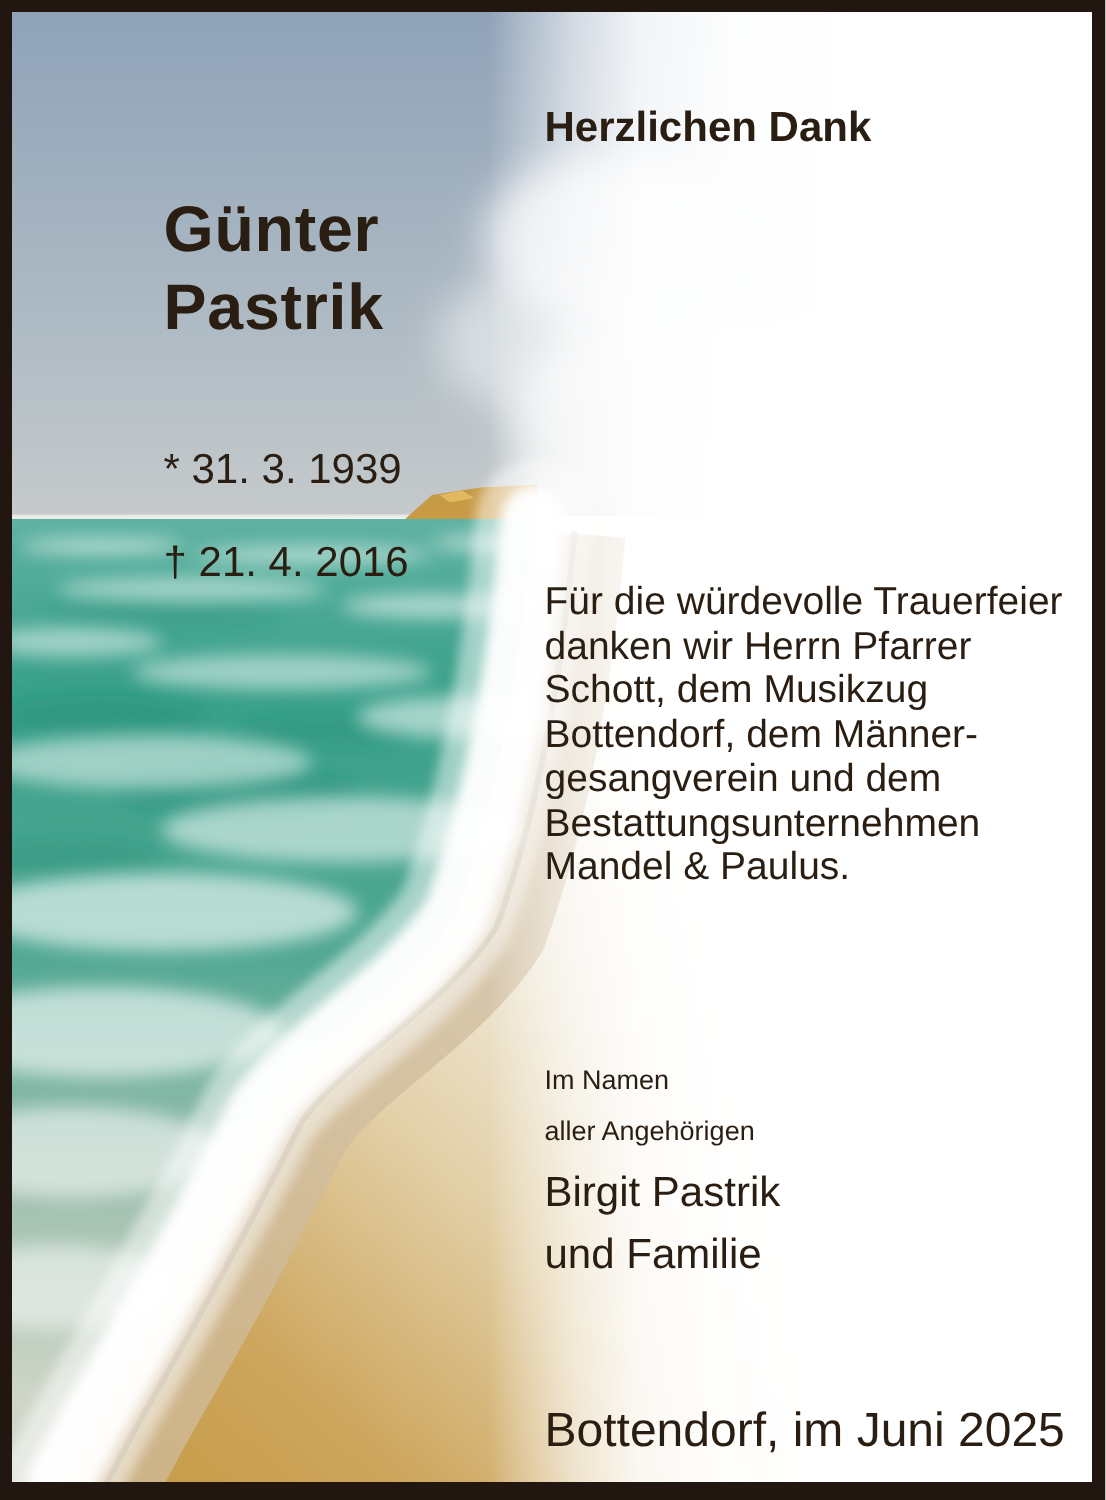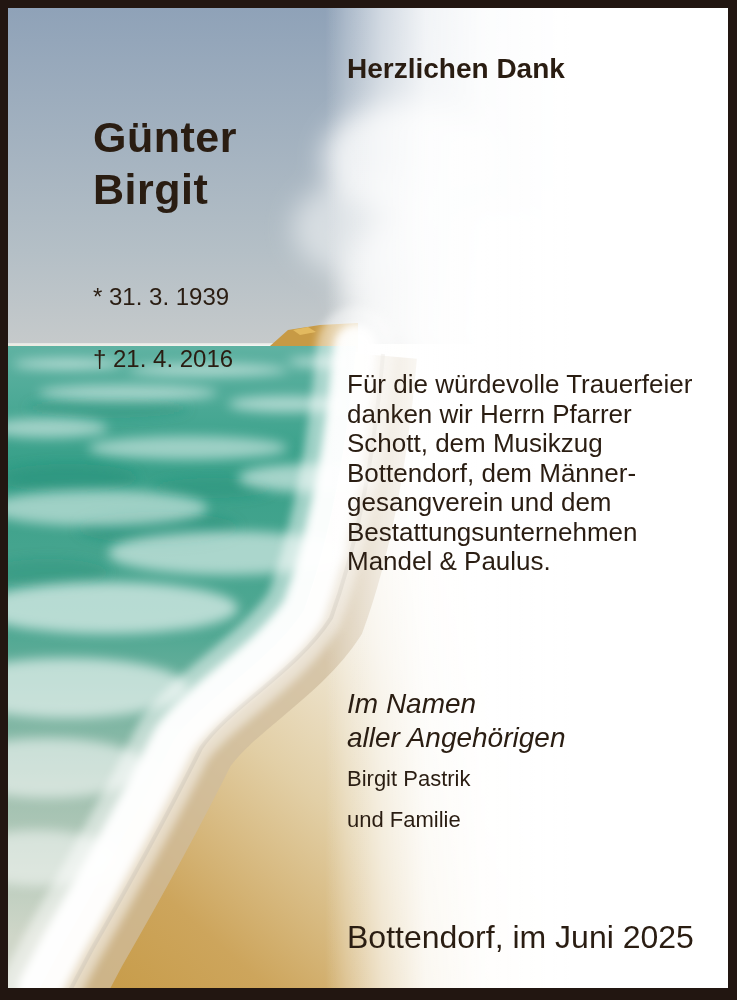--- a/index.html
+++ b/index.html
@@ -9,34 +9,34 @@
     box-sizing:border-box;
     border-style:solid;
     border-color:#221611;
     border-width:8px 9px 12px 8px;
     background:#ffffff;
     font-family:"Liberation Sans",sans-serif;
     color:#2a1d12;
     overflow:hidden;
   }
   .scene{position:absolute;left:0;top:0;width:720px;height:980px;display:block;}
-  .txt{position:absolute;margin:0;white-space:pre-line;}
+  .txt{position:absolute;margin:16px;white-space:pre-line;}
   .left-col{left:85px;top:85px;}
   .name{
     font-size:43px;font-weight:bold;line-height:52px;
     letter-spacing:0.5px;
   }
-  .dates{margin-top:17px;font-size:24px;line-height:31px;font-weight:400;}
+  .dates{margin-top:17px;font-size:28px;line-height:31px;font-weight:400;}
   .dates div{white-space:pre;}
   .title{left:339px;top:44px;font-size:28px;line-height:33px;font-weight:bold;}
   .para{left:339px;width:378px;font-size:26px;line-height:29.5px;font-weight:400;}
   .p1{top:96px;}
   .p2{top:362px;}
-  .behalf{left:339px;top:679px;font-size:28px;line-height:34px;font-style:italic;}
-  .signature{left:339px;top:750px;font-size:22px;line-height:41px;}
+  .behalf{left:339px;top:679px;font-size:18px;line-height:34px;}
+  .signature{left:339px;top:750px;font-size:28px;line-height:41px;}
   .dateline{left:339px;top:913px;font-size:32px;line-height:32px;}
 </style>
 </head>
 <body>
 
 <div class="page">
 
   <svg class="scene" viewBox="0 0 720 980" preserveAspectRatio="none" aria-hidden="true">
     <defs>
       <linearGradient id="sky" x1="0" y1="0" x2="0" y2="1">
@@ -129,21 +129,21 @@
     <g filter="url(#softFoam)">
       <path d="M348,338 C340,430 324,525 296,602 C262,655 195,690 166,732 C138,788 102,855 57,933 L32,980" fill="none" stroke="#ffffff" stroke-width="78" opacity="0.5" stroke-linecap="round"></path>
       <path d="M348,338 C340,430 324,525 296,602 C262,655 195,690 166,732 C138,788 102,855 57,933 L32,980" fill="none" stroke="#ffffff" stroke-width="44" opacity="0.95" stroke-linecap="round"></path>
     </g>
 
     <rect x="0" y="0" width="720" height="980" fill="url(#whitefade)"></rect>
   </svg>
 
   <div class="txt left-col">
     <div class="name">Günter
-Birgit</div>
+Pastrik</div>
     <div class="dates">
       <div>* 31. 3. 1939</div>
       <div>† 21. 4. 2016</div>
     </div>
   </div>
 
   <h1 class="txt title">Herzlichen Dank</h1>
   <p class="txt para p2">Für die würdevolle Trauerfeier
 danken wir Herrn Pfarrer
 Schott, dem Musikzug

